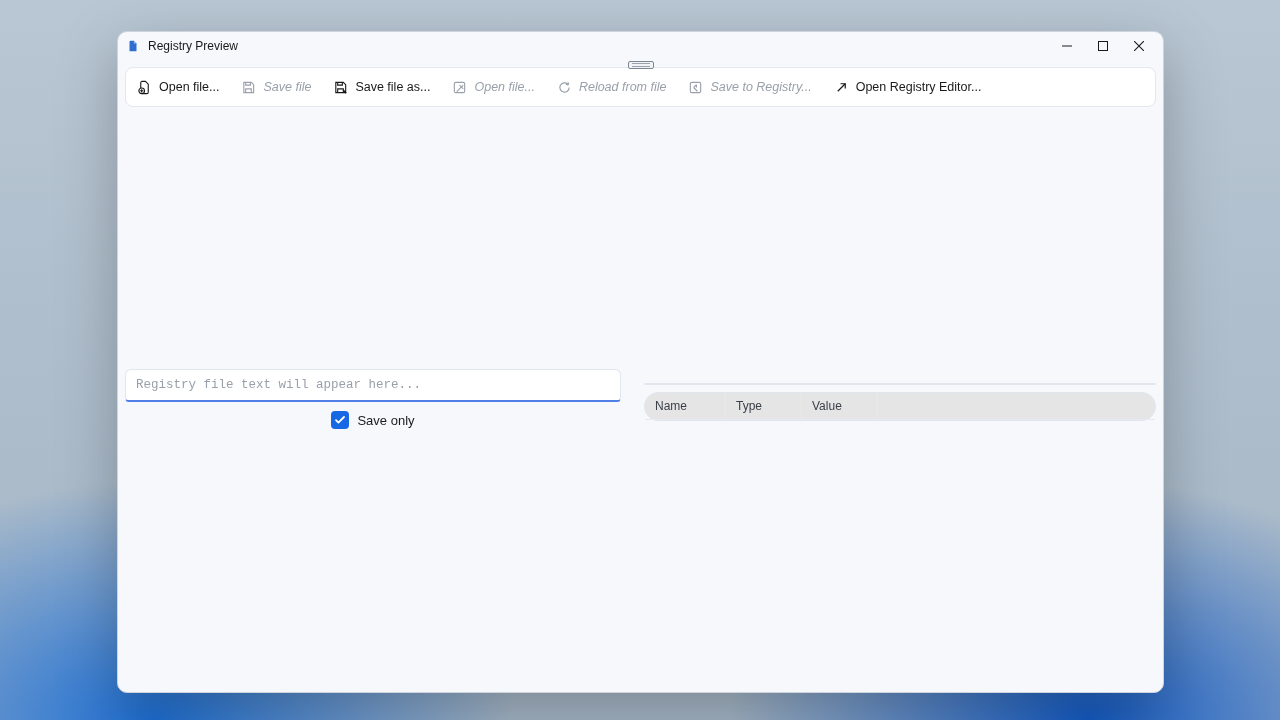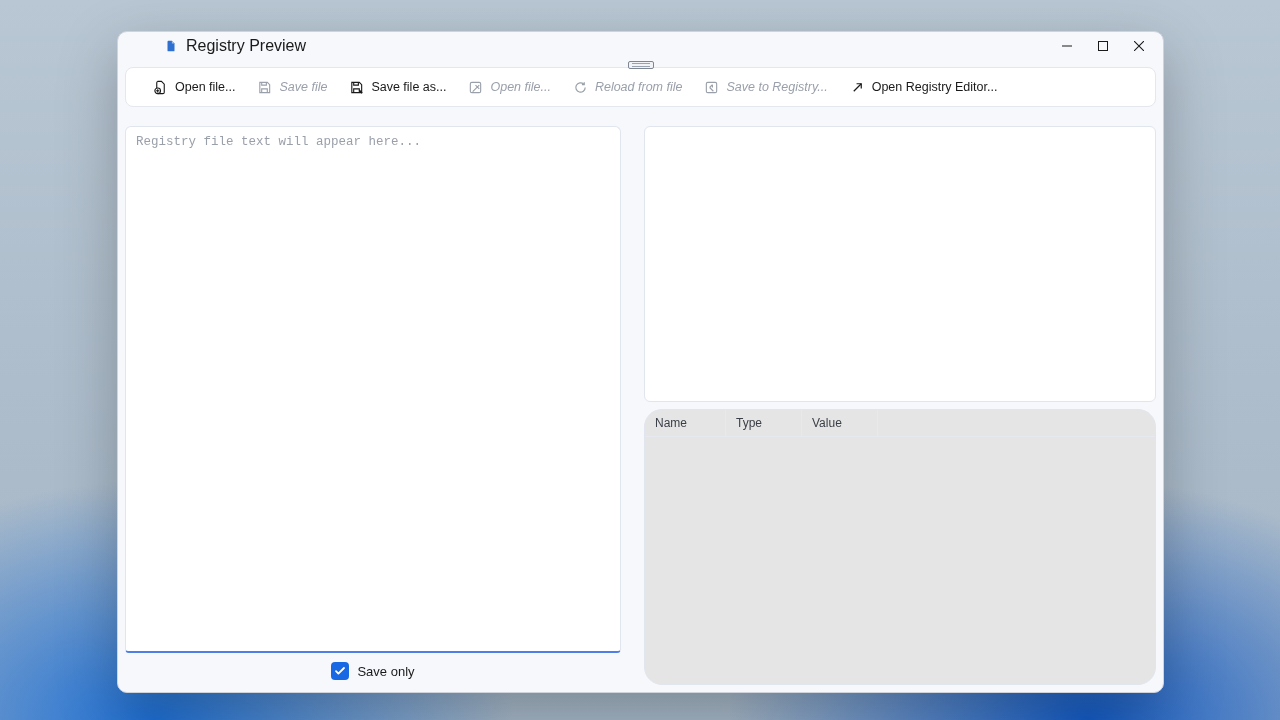--- a/index.html
+++ b/index.html
@@ -7,37 +7,37 @@
   .desktop{position:relative;width:1280px;height:720px;
     background:
       radial-gradient(900px 600px at 50% 250%, #1a6dd9 0%, #2b7ae0 30%, rgba(43,122,224,0) 60%),
       radial-gradient(600px 400px at 85% 100%, #145bc4 0%, rgba(20,91,196,0) 60%),
       radial-gradient(600px 400px at 12% 100%, #1e6fd4 0%, rgba(30,111,212,0) 60%),
       linear-gradient(180deg,#b9c7d4 0%, #b0bfcd 40%, #a5b6c6 100%);
   }
   .window{position:absolute;left:117px;top:31px;width:1045px;height:660px;
     background:#f7f8fc;border:1px solid #cfd4dc;border-radius:10px;
     box-shadow:0 20px 60px rgba(0,0,0,0.25);display:flex;flex-direction:column;}
-  .titlebar{height:28px;display:flex;align-items:center;padding:0 6px 0 8px;font-size:16px;color:#1a1a1a;margin-left:38px;}
+  .titlebar{height:28px;display:flex;align-items:center;padding:0 6px 0 8px;font-size:12px;color:#1a1a1a;}
   .titlebar .app-icon{width:14px;height:14px;margin-right:8px;display:flex;align-items:center;justify-content:center;}
   .titlebar .spacer{flex:1;}
   .win-ctrl{width:36px;height:28px;display:flex;align-items:center;justify-content:center;color:#1a1a1a;cursor:default;}
   
   .grab-pill{position:absolute;left:50%;top:29px;transform:translateX(-50%);width:24px;height:6px;border:1px solid #7d8793;border-radius:2px;background:#f1f3f7;}
   .grab-pill::before{content:"";position:absolute;left:3px;right:3px;top:1px;height:1px;background:#9aa2ae;}
   .grab-pill::after{content:"";position:absolute;left:3px;right:3px;bottom:1px;height:1px;background:#9aa2ae;}
   
-  .toolbar{margin:7px 7px 12px 7px;height:38px;border:1px solid #e4e7ee;border-radius:8px;background:#fff;
-    display:flex;align-items:center;padding:0 18px;gap:4px;}
+  .toolbar{margin:7px 7px 4px 7px;height:38px;border:1px solid #e4e7ee;border-radius:8px;background:#fff;
+    display:flex;align-items:center;padding:0 2px;gap:4px;}
   .tbtn{display:flex;align-items:center;gap:7px;height:30px;padding:0 9px;border-radius:4px;font-size:12.5px;color:#1a1a1a;}
   .tbtn.disabled{color:#9aa0aa;font-style:italic;}
   .tbtn .ic{width:15px;height:15px;display:flex;align-items:center;justify-content:center;}
   .tbtn .ic svg{width:15px;height:15px;}
   
-  .body{display:flex;gap:23px;padding:7px;flex:1;min-height:0;}
+  .body{display:flex;gap:23px;padding:7px;flex:1;min-height:0;align-items:center;}
   .left{flex:1;display:flex;flex-direction:column;min-width:0;}
   .editor{flex:1;border:1px solid #e1e5ee;border-bottom:2px solid #4f7fe6;border-radius:6px 6px 4px 4px;background:#fff;
     padding:8px 10px;font-family:Consolas,"Courier New",monospace;font-size:12.5px;color:#9aa0aa;}
   .left-footer{height:28px;display:flex;align-items:center;justify-content:center;gap:8px;font-size:13px;color:#1a1a1a;margin-top:4px;}
   .chk{width:18px;height:18px;border-radius:4px;background:#1868e3;display:flex;align-items:center;justify-content:center;}
   .right{width:512px;display:flex;flex-direction:column;gap:7px;}
   .tree{flex:1;border:1px solid #e1e5ee;border-radius:6px;background:#fff;}
   .values{flex:1;border:1px solid #e1e5ee;border-radius:18px;background:#e5e5e5;display:flex;flex-direction:column;}
   .val-head{height:26px;display:flex;border-bottom:1px solid #e6e9f0;font-size:12px;color:#3a3f47;}
   .val-head .col{display:flex;align-items:center;padding:0 10px;border-right:1px solid #e6e9f0;}

